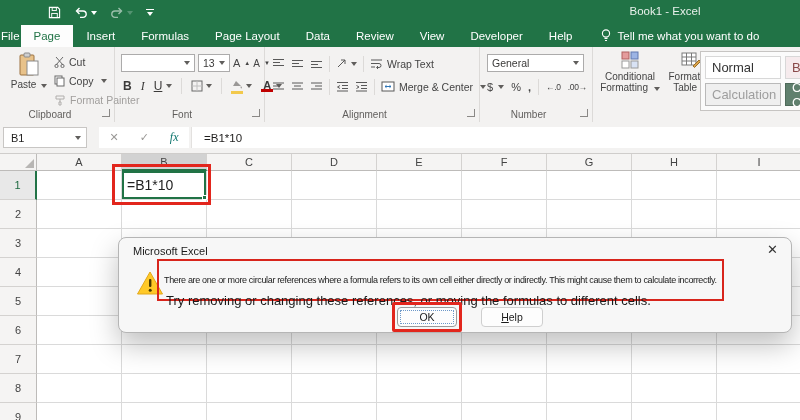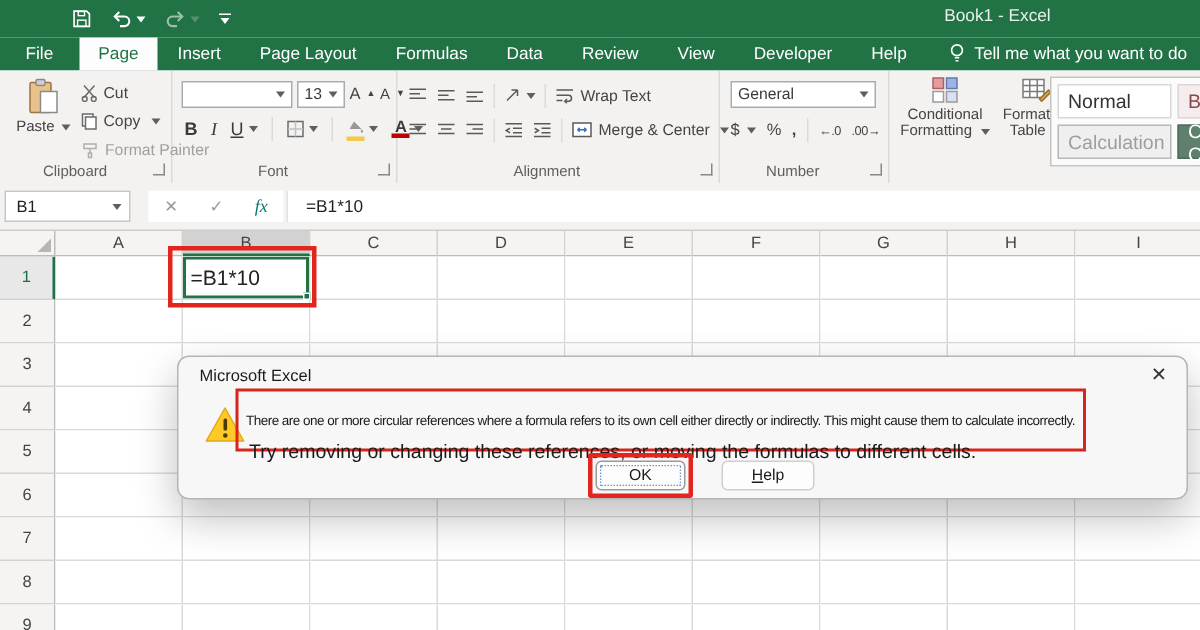--- a/index.html
+++ b/index.html
@@ -12,21 +12,21 @@
   .wintitle{position:absolute;left:565px;top:5px;width:200px;text-align:center;
             font-size:11.5px;color:#e9f1ec}
   .cr{width:0;height:0;border-left:3px solid transparent;border-right:3px solid transparent;
       border-top:4px solid #605e5c;display:inline-block;margin-left:3px;flex:0 0 auto}
   .cr.w{border-top-color:#ffffff}
   .cr.dim{border-top-color:#7fae95}
   
   .tabrow{position:absolute;left:0;top:25px;width:800px;height:22px;background:#217346;
           display:flex;color:#fff;font-size:11.5px}
   .tab{padding:0 13px;display:flex;align-items:center;white-space:nowrap}
-  .tab.file{padding:0 17px}
+  .tab.file{padding:0 1px}
   .tab.active{background:#fdfdfd;color:#217346}
   .tellme{display:flex;align-items:center;gap:6px;margin-left:14px;white-space:nowrap}
   
   .ribbon{position:absolute;left:0;top:47px;width:800px;height:75px;background:#f3f2f1;
           border-bottom:1px solid #d8d6d4;overflow:hidden;color:#444;font-size:10.5px}
   .group{position:absolute;top:0;bottom:0;border-right:1px solid #dcdad8}
   .grouplabel{position:absolute;bottom:2px;left:0;right:14px;text-align:center;
               font-size:10px;color:#605e5c}
   .launcher{position:absolute;right:4px;bottom:5px;width:7px;height:7px;
             border-right:1px solid #8a8886;border-bottom:1px solid #8a8886}
@@ -156,22 +156,22 @@
       <span class="cr w" style="margin:0"></span>
     </span>
   </div>
   <div class="wintitle">Book1  -  Excel</div>
 </div>
 
 <div class="tabrow">
   <div class="tab file">File</div>
   <div class="tab active">Page</div>
   <div class="tab">Insert</div>
+  <div class="tab">Formulas</div>
   <div class="tab">Page Layout</div>
-  <div class="tab">Formulas</div>
   <div class="tab">Data</div>
   <div class="tab">Review</div>
   <div class="tab">View</div>
   <div class="tab">Developer</div>
   <div class="tab">Help</div>
   <div class="tellme">
     <span>
       <svg width="12" height="14" viewBox="0 0 12 14">
           <circle cx="6" cy="5.5" r="3.6" fill="none" stroke="#fff" stroke-width="1.1"></circle>
           <path d="M4.5 10.5h3M5 12.5h2" stroke="#fff" stroke-width="1.1"></path>

